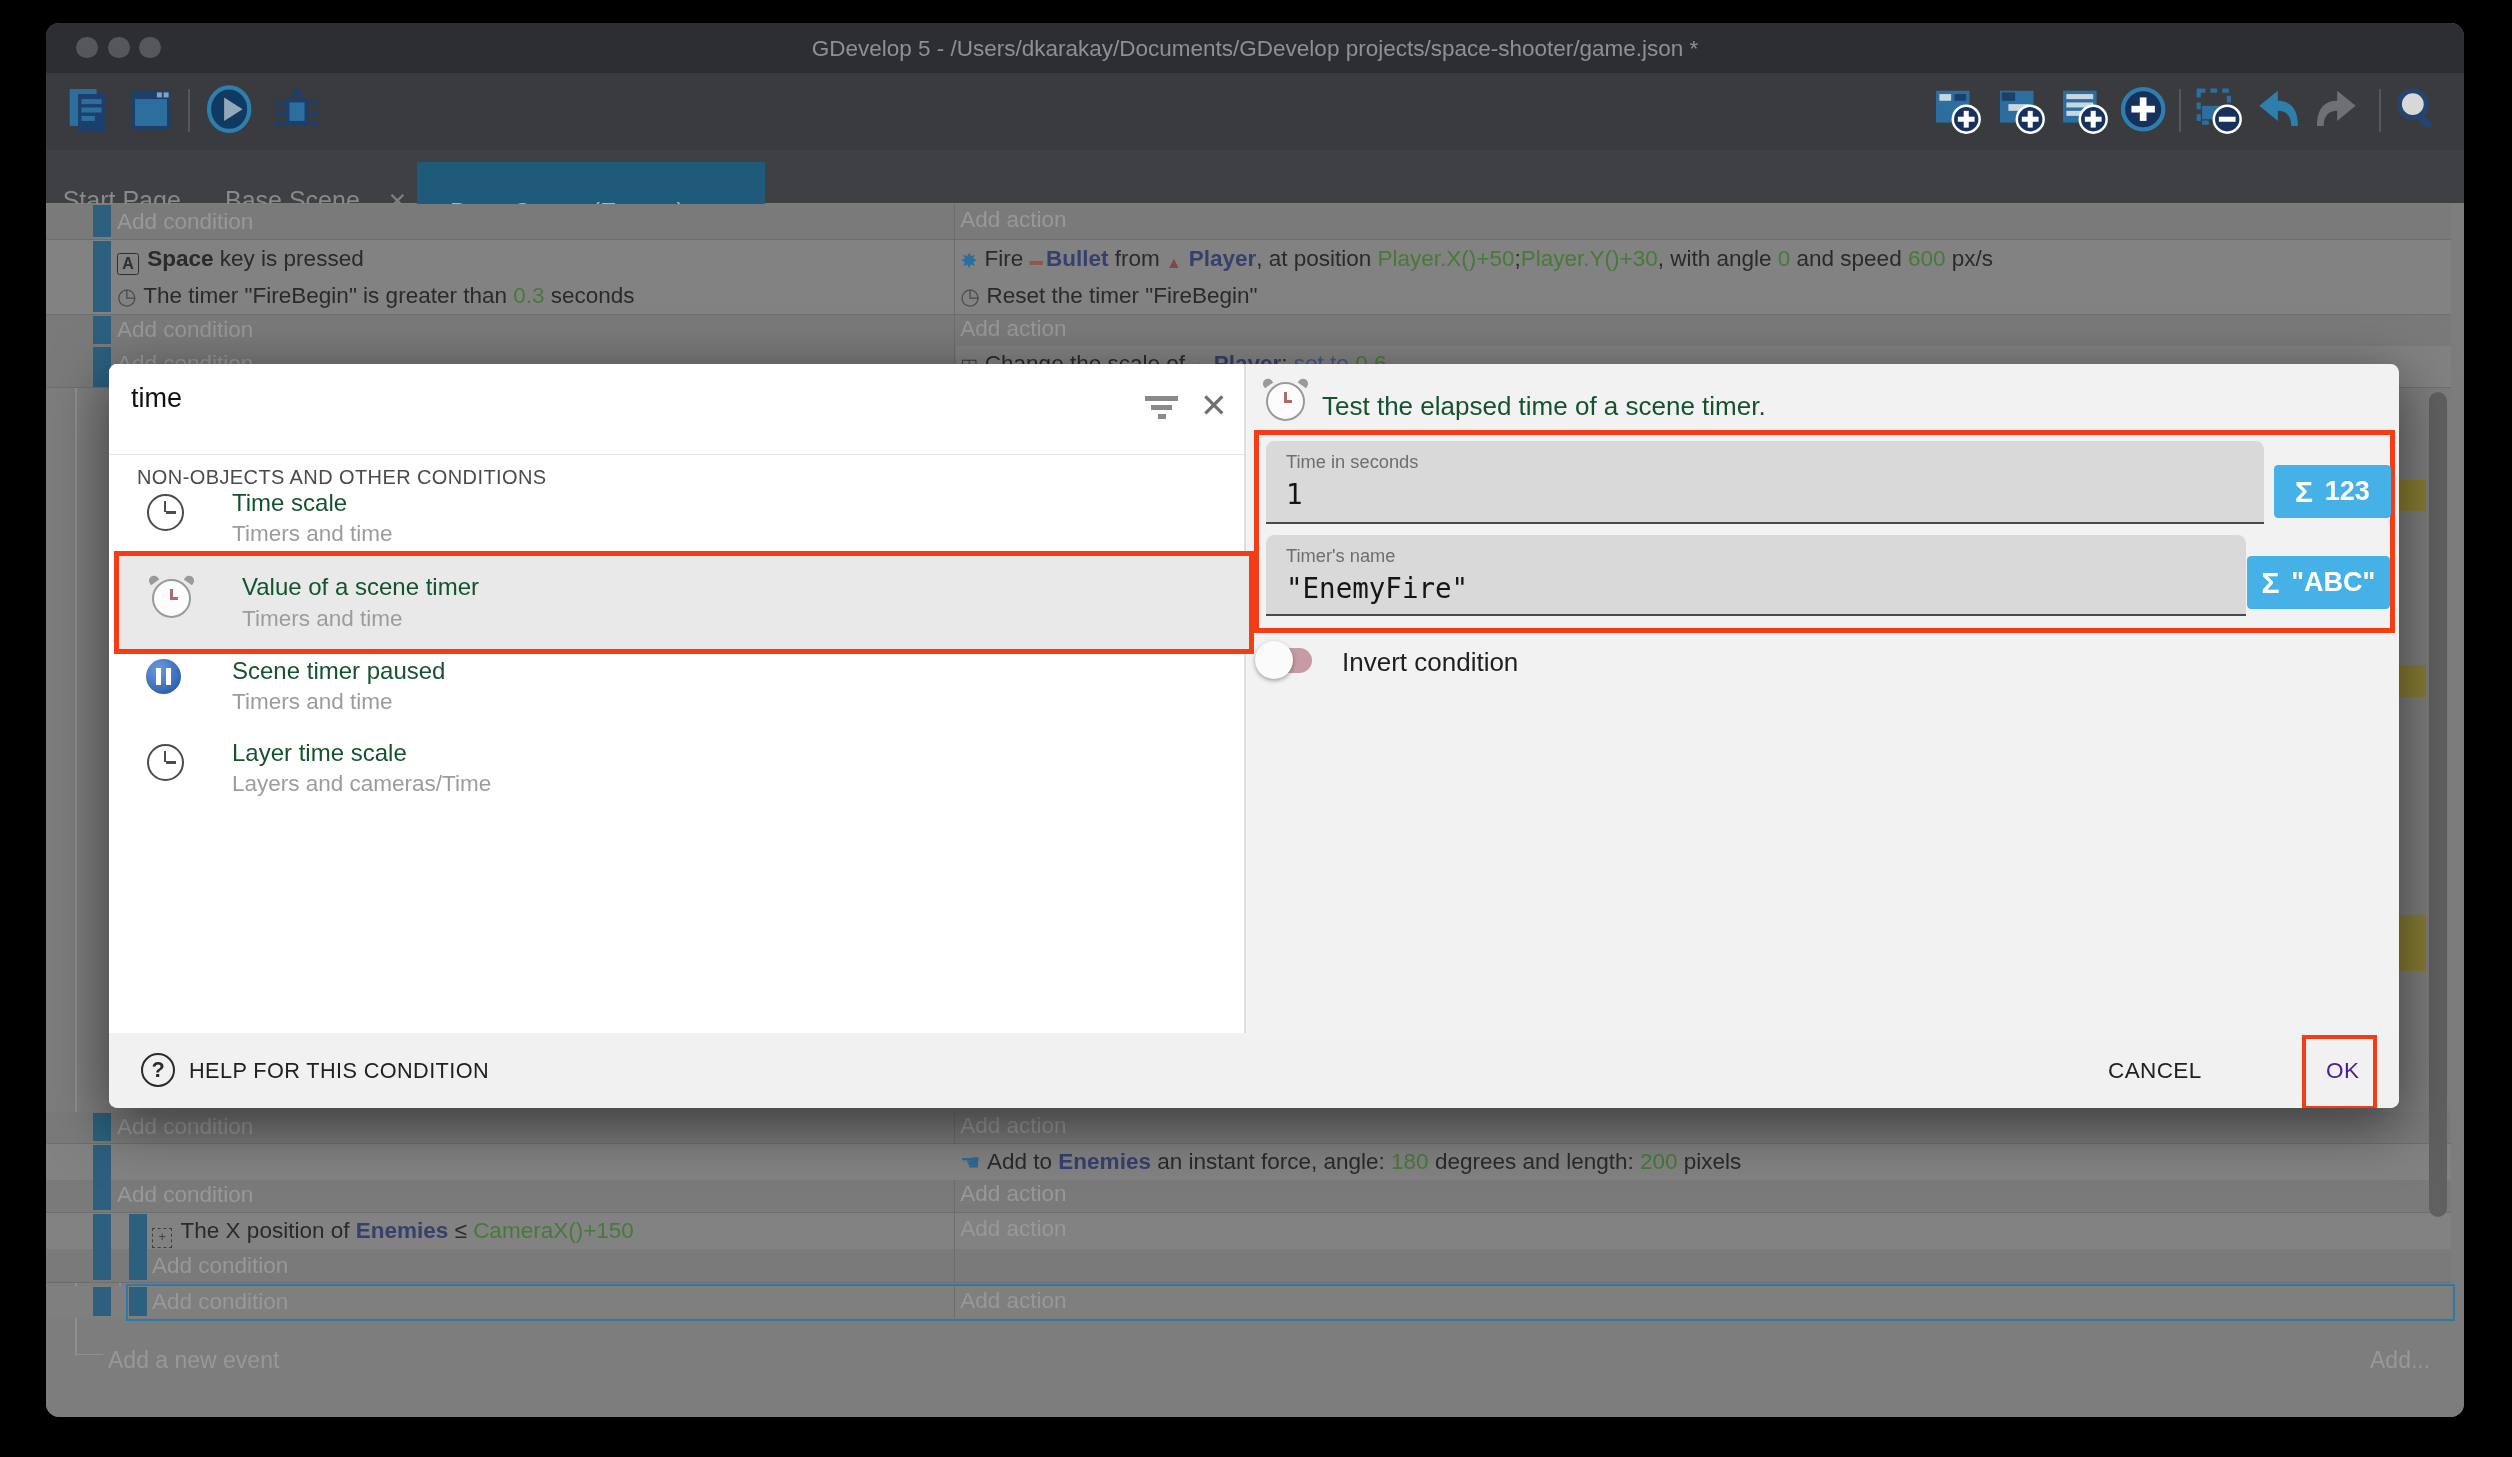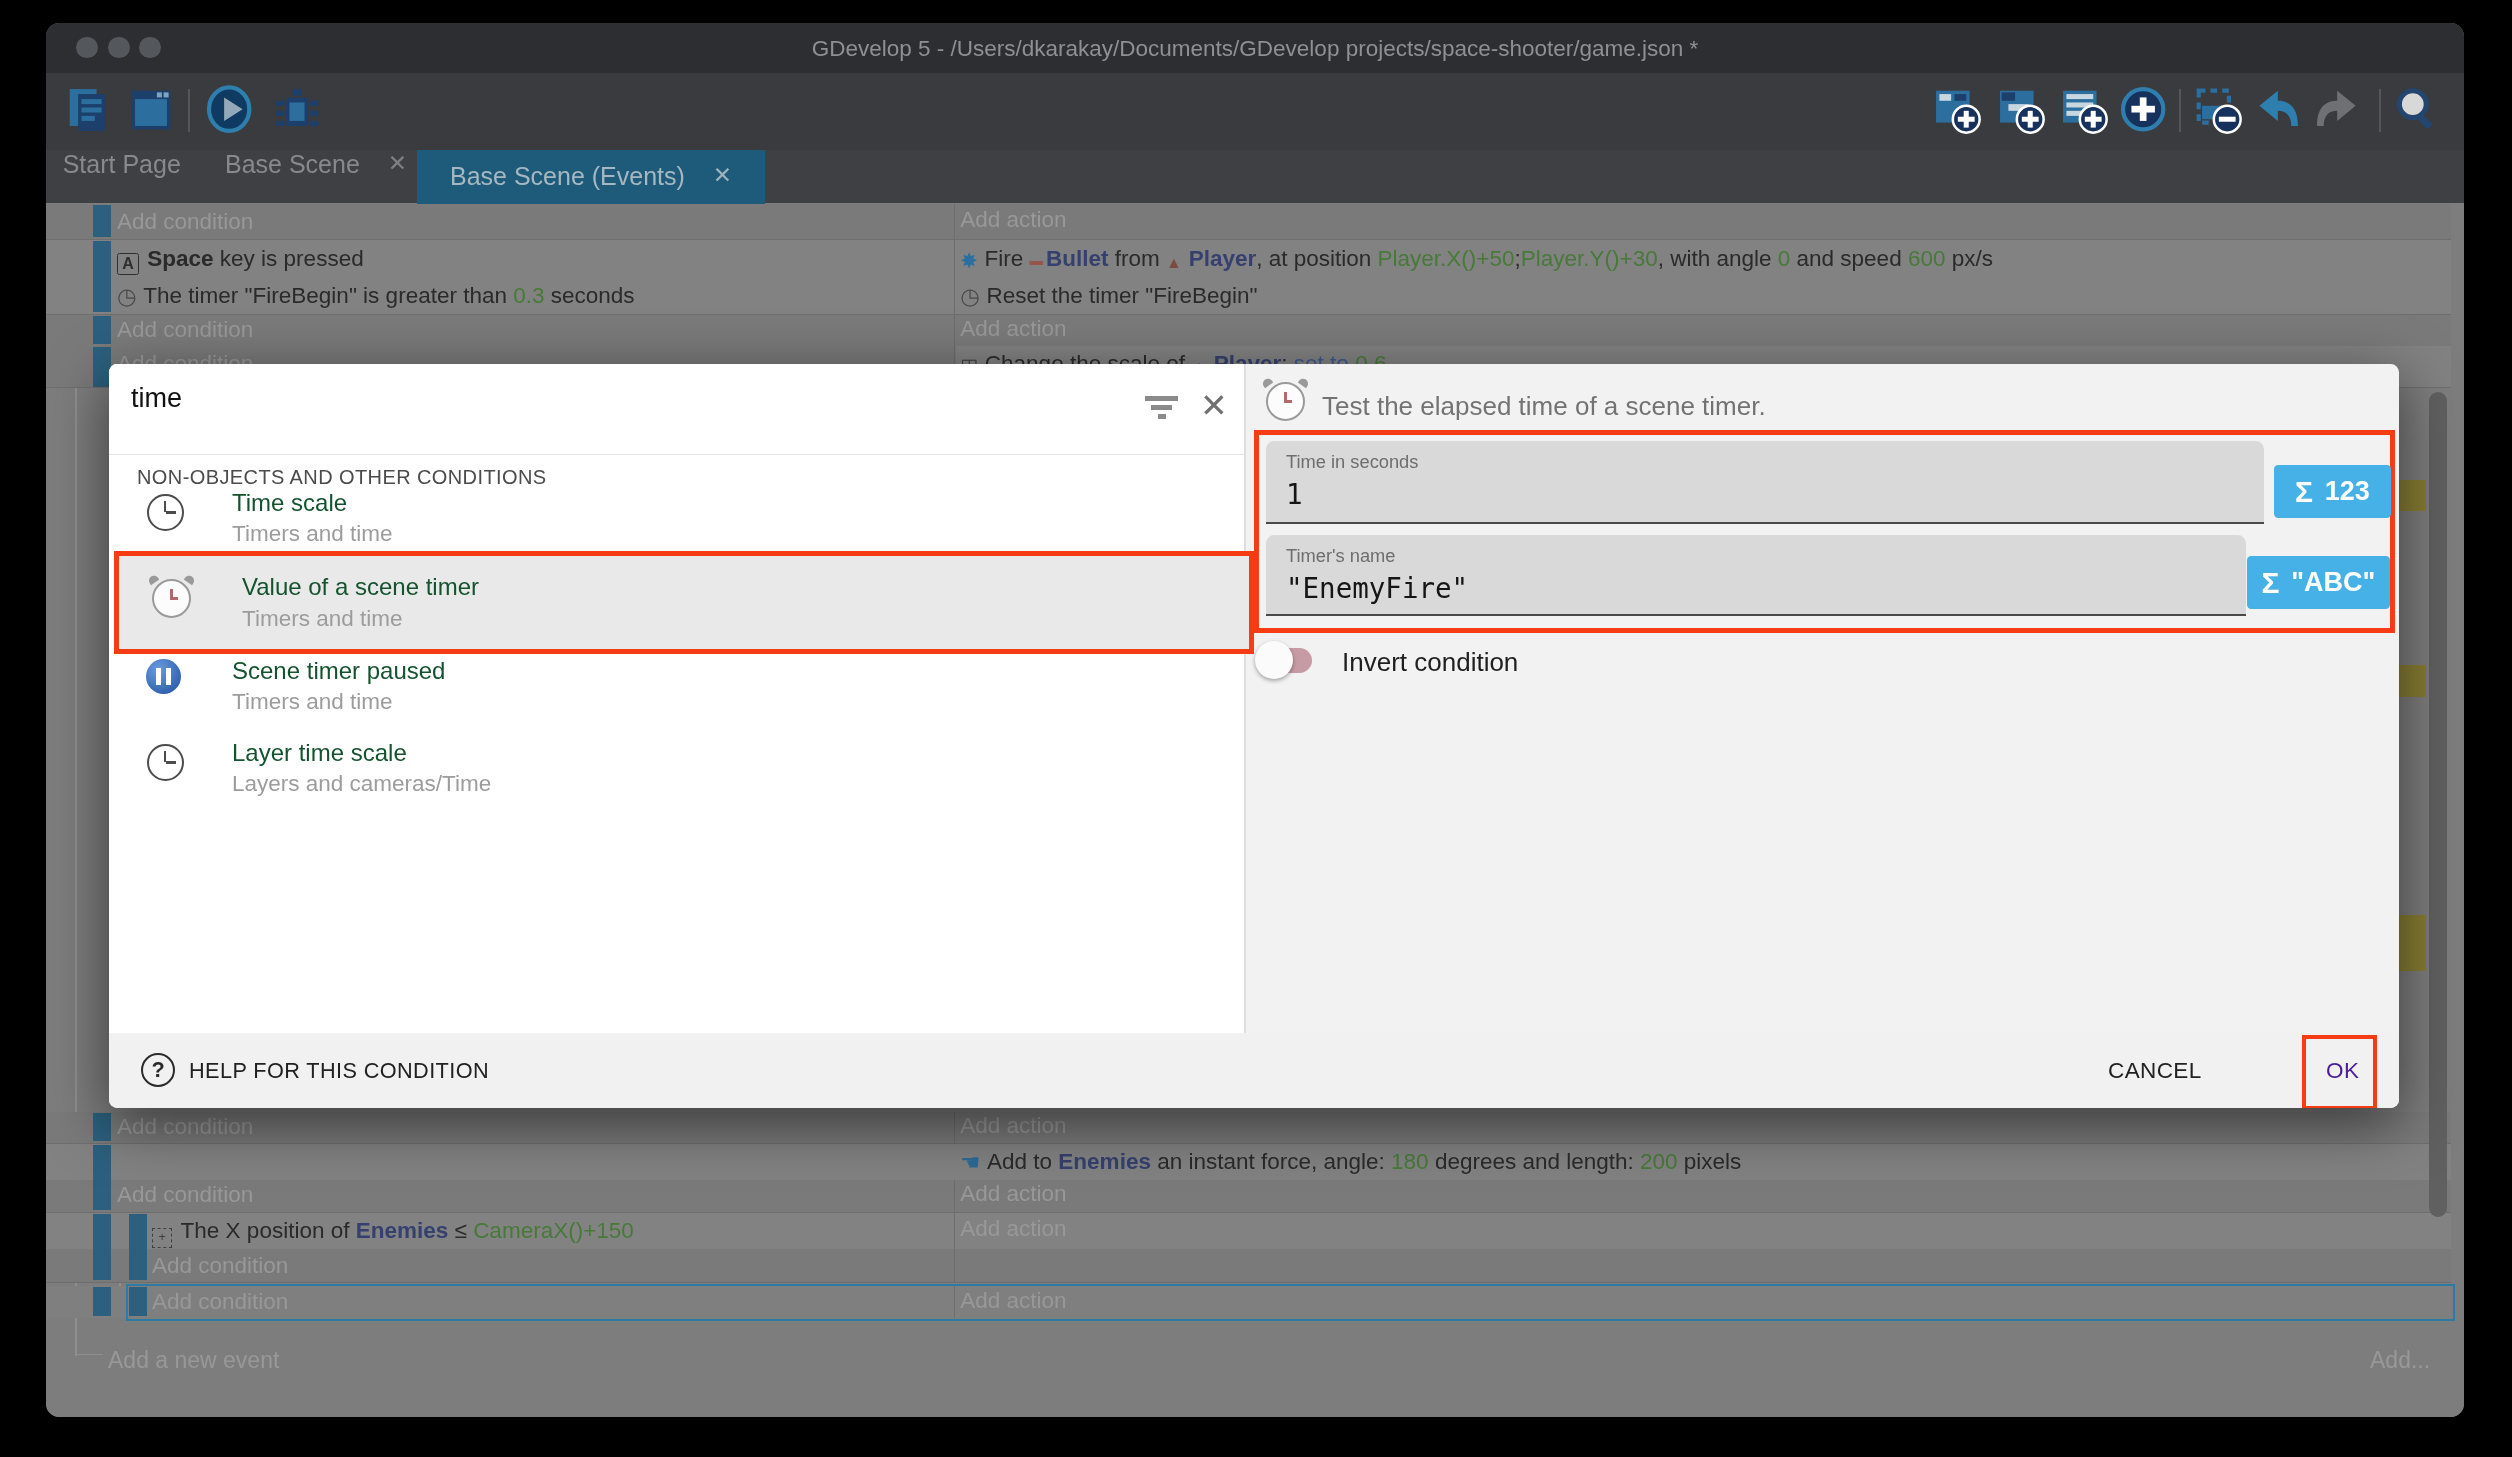--- a/index.html
+++ b/index.html
@@ -7,21 +7,21 @@
   .abs{position:absolute;}
   
   #window{left:46px;top:22.5px;width:2418px;height:1394px;border-radius:13.3px;overflow:hidden;background:#7d7d7d;}
   #titlebar{left:0;top:0;width:100%;height:50px;background:#2c2e32;}
   .traffic{width:21.7px;height:21.7px;border-radius:50%;background:#54575c;top:14px;}
   #title-text{width:100%;top:13.3px;text-align:center;font-size:22.5px;color:#8e9093;}
   #toolbar{left:0;top:50px;width:100%;height:77px;background:#3a3b3e;}
   .tool-ico{top:11.7px;width:52px;height:52px;}
   .tb-divider{top:16.7px;width:1.7px;height:43px;background:#55565a;}
   #tabbar{left:0;top:127px;width:100%;height:53px;background:#3f4043;}
-  .tab{top:0;height:53px;display:flex;align-items:flex-start;font-size:25px;color:#87898c;}
+  .tab{top:12px;height:53px;display:flex;align-items:flex-end;font-size:25px;color:#87898c;}
   .tab .x{margin-left:28px;font-size:23px;color:#7e8184;}
   .tab.active{background:#1e5b7a;color:#a5b7c1;padding:12px 33px;}
   .tab.active .x{color:#9fb3bd;}
   
   #sheet{left:0;top:181px;width:2418px;height:1213px;background:#7d7d7d;overflow:hidden;}
   .row{left:0;width:2405px;border-bottom:0.8px solid #6e6e6e;display:flex;}
   .cond{position:absolute;left:46px;width:862px;height:100%;border-right:1.7px solid #6c6c6c;}
   .act{position:absolute;left:910px;width:1495px;height:100%;}
   .addlink{font-size:22.5px;color:#989898;position:absolute;}
   .evline{font-size:22.5px;color:#2a2a2a;white-space:nowrap;position:absolute;}
@@ -67,21 +67,21 @@
   .icon-alarm{position:absolute;width:35px;height:35px;border:2.5px solid #9a9a9a;border-radius:50%;background:#fcfcfc;}
   .icon-alarm::before{content:"";position:absolute;left:-5.8px;top:-5px;width:10px;height:6.7px;border-radius:5px 5px 0 0;background:#9a9a9a;transform:rotate(-35deg);}
   .icon-alarm::after{content:"";position:absolute;right:-5.8px;top:-5px;width:10px;height:6.7px;border-radius:5px 5px 0 0;background:#9a9a9a;transform:rotate(35deg);}
   .alarm-hand{position:absolute;left:16px;top:7.5px;width:2.5px;height:10.8px;background:#b06a6a;}
   .alarm-hand2{position:absolute;left:16px;top:16px;width:8.3px;height:2.5px;background:#b06a6a;}
   .icon-paused{position:absolute;left:37px;width:35px;height:35px;border-radius:50%;
      background:radial-gradient(circle at 35% 30%, #6b9be0, #1d4fa0);}
   .icon-paused::before{content:"";position:absolute;left:10px;top:9.2px;width:5px;height:16.7px;background:#fff;}
   .icon-paused::after{content:"";position:absolute;left:20px;top:9.2px;width:5px;height:16.7px;background:#fff;}
   
-  #detail-header-text{left:1213px;top:27px;font-size:26px;color:#737373;}
+  #detail-header-text{left:1213px;top:27px;font-size:26px;color:#14532d;}
   #fields-red-box{left:1145px;top:66px;width:1131px;height:193px;border:5px solid #f53c14;}
   .field{position:absolute;background:#d9d9d9;border-radius:8.3px 8.3px 0 0;border-bottom:2.5px solid #4a4a4a;padding-left:7px;}
   .field-label{position:absolute;left:20px;top:10px;font-size:18.3px;color:#6e6e6e;}
   .field-value{position:absolute;left:20px;top:37px;font-size:27.5px;color:#151515;font-family:"DejaVu Sans Mono", monospace;}
   .sigma-btn{position:absolute;background:#45b1e7;border-radius:4.2px;display:flex;align-items:center;justify-content:center;color:#fff;}
   .sigma-glyph{font-size:30px;font-weight:bold;margin-right:11.7px;}
   .sigma-label{font-size:27px;font-weight:bold;}
   #invert-toggle{left:1153px;top:284px;width:50px;height:25px;border-radius:12.5px;background:#c79ba3;}
   #invert-thumb{position:absolute;left:-6.7px;top:-6.7px;width:38px;height:38px;border-radius:50%;background:#fbfbfb;
      box-shadow:0 1.7px 4.2px rgba(0,0,0,.35);}

